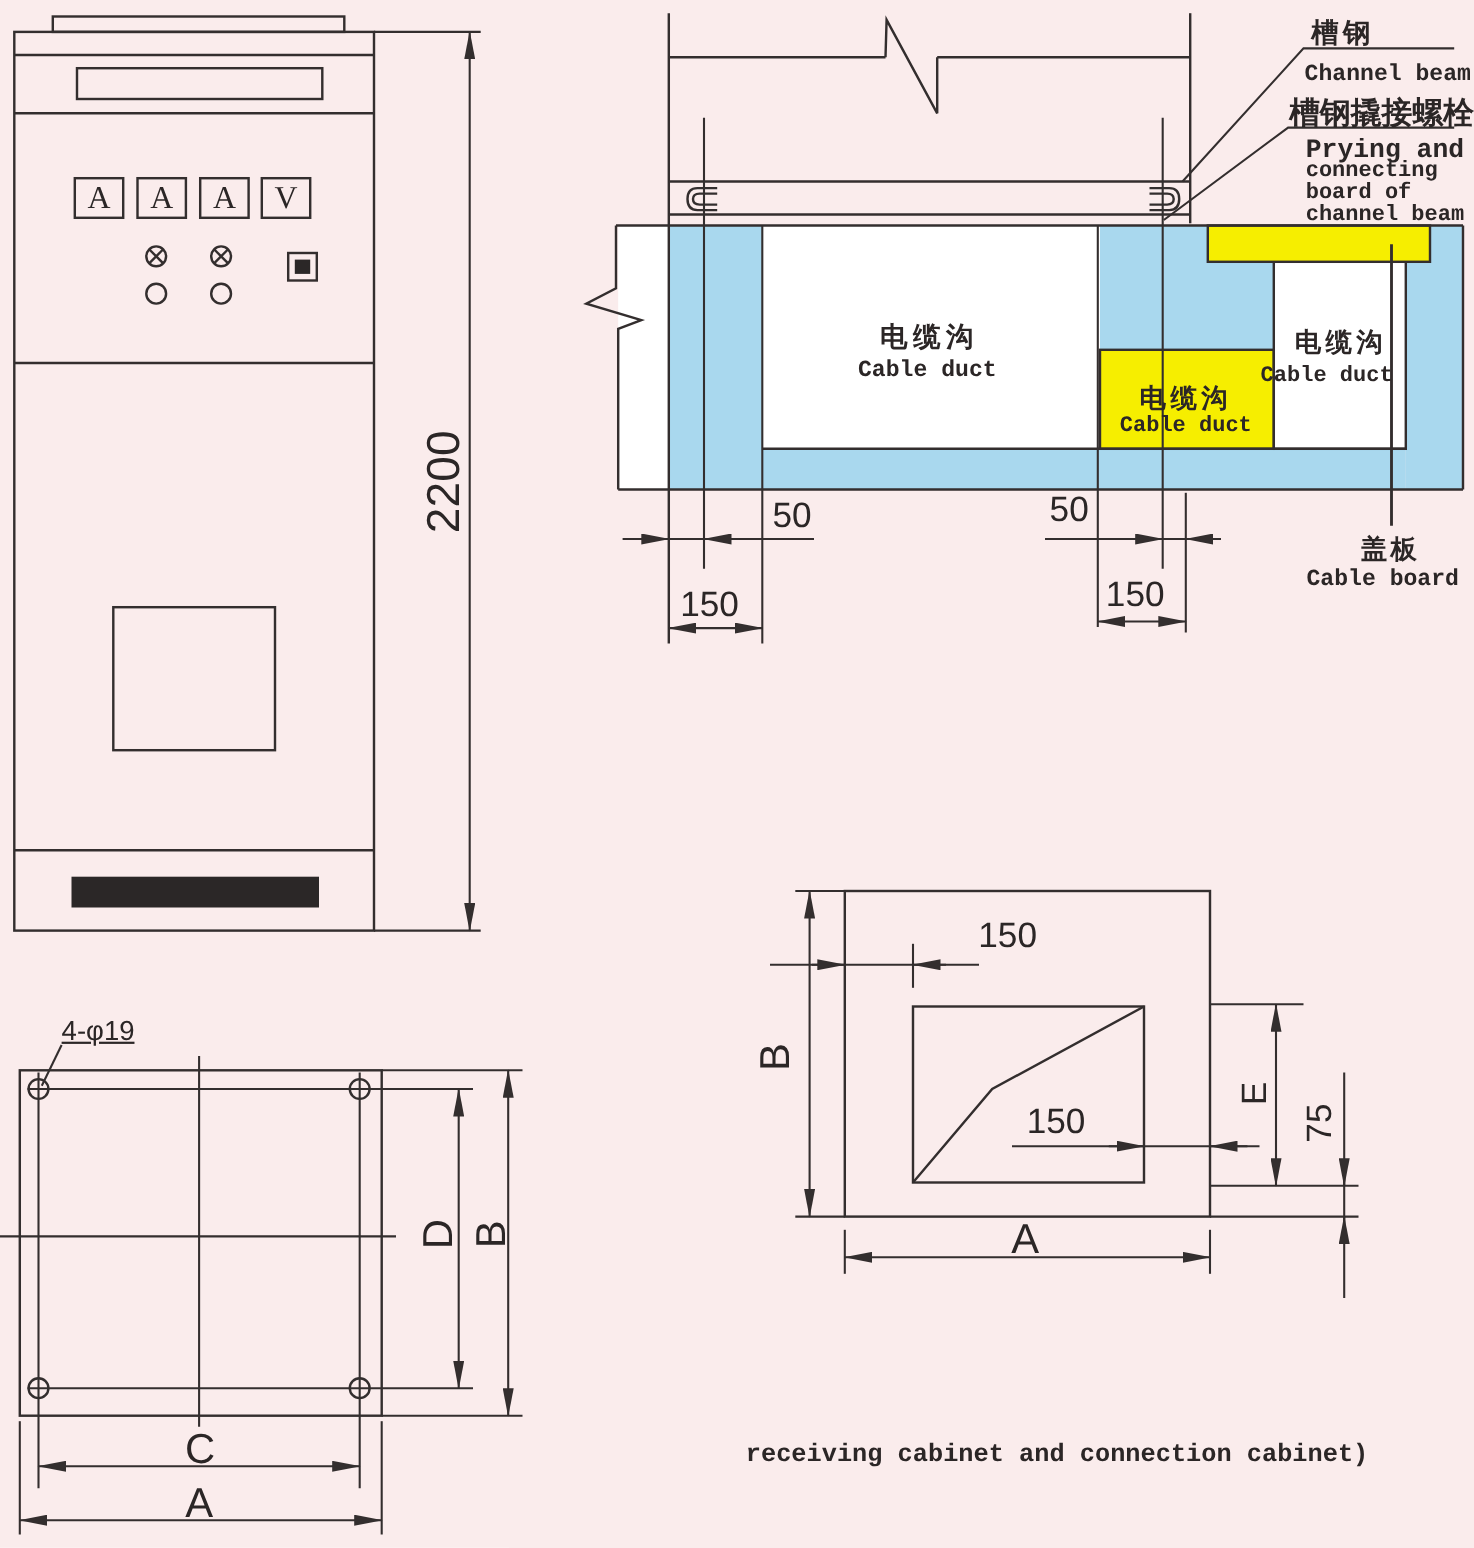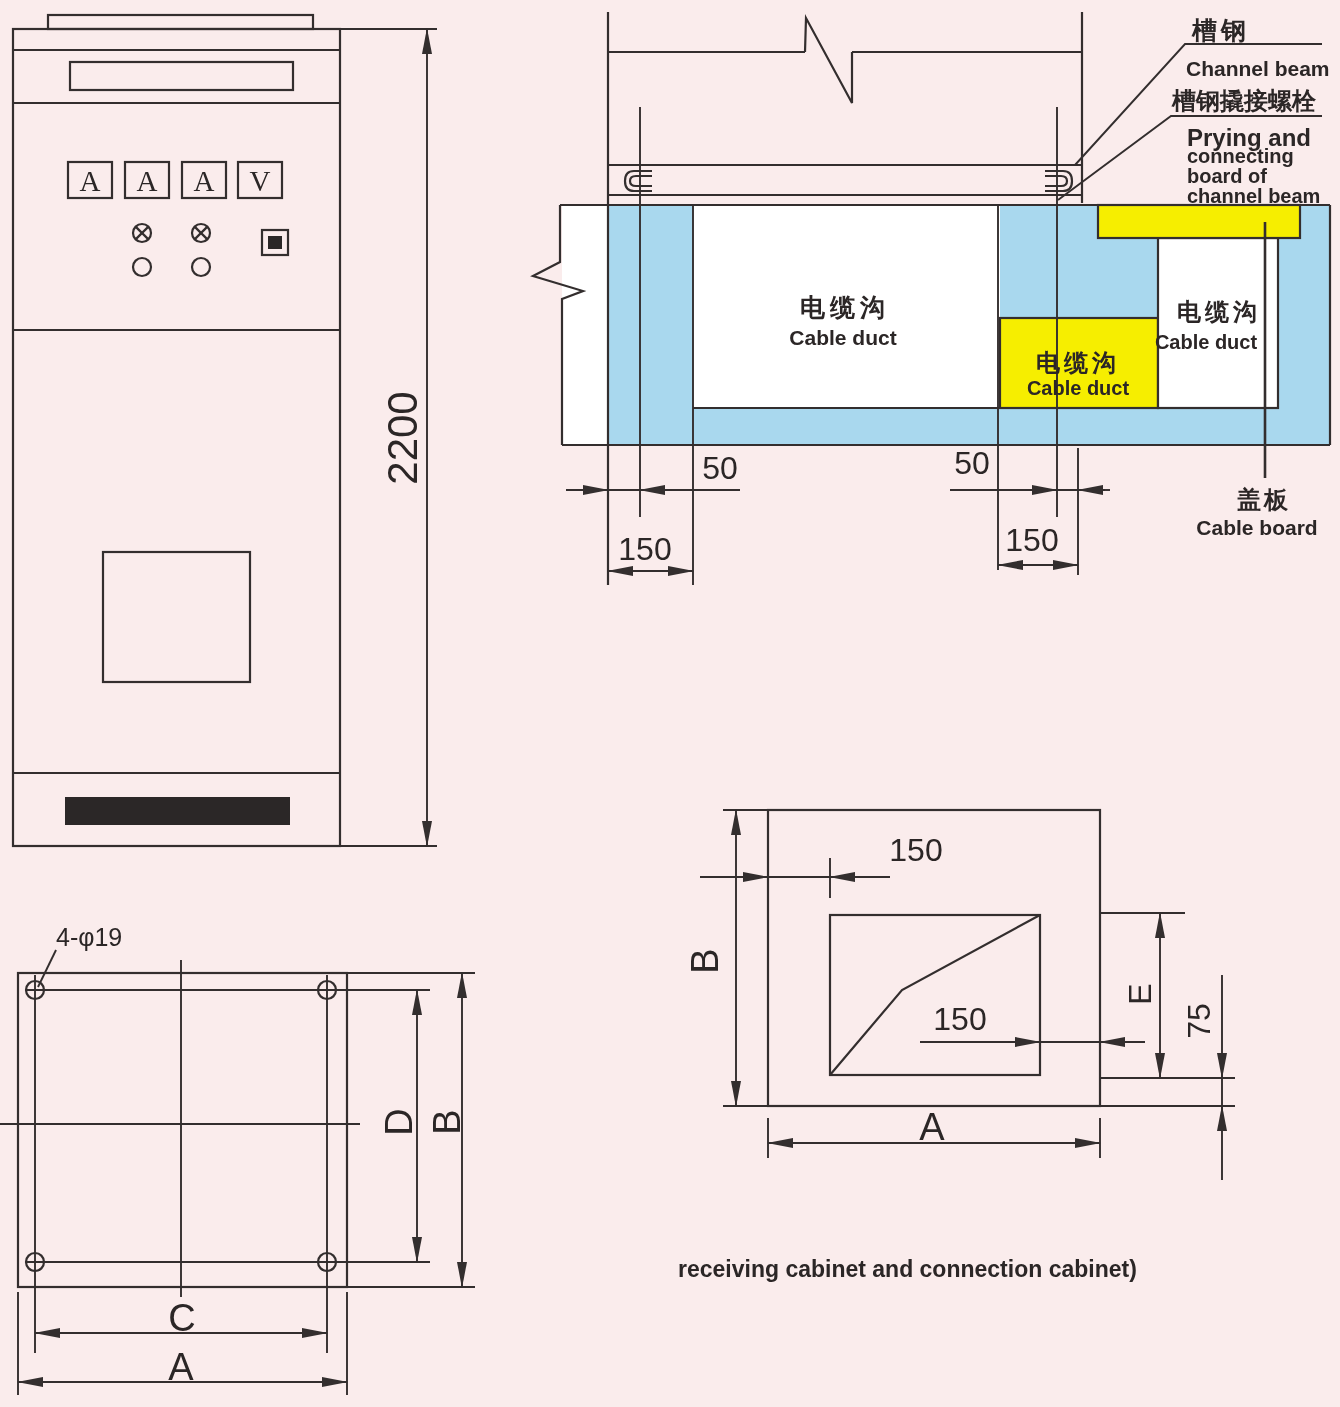--- a/index.html
+++ b/index.html
@@ -8,21 +8,21 @@
     width:1340px;height:1407px;
     background:#faecec;
     overflow:hidden;
     font-family:"Liberation Sans",sans-serif;
   }
   svg{position:absolute;left:0;top:0;}
   .t{position:absolute;color:#2b2626;white-space:nowrap;line-height:1;}
   .ctr{transform:translate(-50%,-50%);}
   .vtx{transform:translate(-50%,-50%) rotate(-90deg);}
   .num{font-family:"Liberation Sans",sans-serif;}
-  .mono{font-family:Liberation Sans, sans-serif;font-weight:bold;}
+  .mono{font-family:Liberation Mono, monospace;font-weight:bold;}
   .cjk{font-family:"Liberation Sans","DejaVu Sans",sans-serif;font-weight:bold;}
   .srf{font-family:"Liberation Serif","DejaVu Serif",serif;}
 </style>
 </head>
 <body>
 
 <div class="canvas">
 
   <svg width="1340" height="1407" viewBox="0 0 1340 1407">
     <defs>
@@ -174,49 +174,49 @@
   </svg>
 
   <div class="t ctr srf" style="left:90px;top:181px;font-size:29px;">A</div>
   <div class="t ctr srf" style="left:147px;top:181px;font-size:29px;">A</div>
   <div class="t ctr srf" style="left:204px;top:181px;font-size:29px;">A</div>
   <div class="t ctr srf" style="left:260px;top:181px;font-size:29px;">V</div>
   <div class="t vtx num" style="left:403px;top:438px;font-size:42px;">2200</div>
 
   <div class="t cjk" style="left:1192px;top:18px;font-size:25px;letter-spacing:4px;">槽钢</div>
   <div class="t mono" style="left:1186px;top:58px;font-size:21px;">Channel beam</div>
-  <div class="t cjk" style="left:1172px;top:89px;font-size:24px;">槽钢撬接螺栓</div>
+  <div class="t cjk" style="left:1172px;top:89px;font-size:28px;">槽钢撬接螺栓</div>
   <div class="t mono" style="left:1187px;top:126px;font-size:24px;">Prying and</div>
   <div class="t mono" style="left:1187px;top:146px;font-size:20px;">connecting</div>
   <div class="t mono" style="left:1187px;top:166px;font-size:20px;">board of</div>
   <div class="t mono" style="left:1187px;top:186px;font-size:20px;">channel beam</div>
 
   <div class="t ctr cjk" style="left:845px;top:307px;font-size:25px;letter-spacing:5px;">电缆沟</div>
   <div class="t ctr mono" style="left:843px;top:337px;font-size:21px;">Cable duct</div>
   <div class="t ctr cjk" style="left:1078px;top:363px;font-size:24px;letter-spacing:4px;">电缆沟</div>
   <div class="t ctr mono" style="left:1078px;top:388px;font-size:20px;">Cable duct</div>
   <div class="t ctr cjk" style="left:1219px;top:312px;font-size:24px;letter-spacing:4px;">电缆沟</div>
   <div class="t ctr mono" style="left:1206px;top:342px;font-size:20px;">Cable duct</div>
 
   <div class="t ctr cjk" style="left:1264px;top:500px;font-size:24px;letter-spacing:3px;text-align:right;">盖板</div>
   <div class="t ctr mono" style="left:1257px;top:527px;font-size:21px;">Cable board</div>
 
   <div class="t ctr num" style="left:720px;top:468px;font-size:32px;">50</div>
   <div class="t ctr num" style="left:645px;top:549px;font-size:32px;">150</div>
   <div class="t ctr num" style="left:972px;top:463px;font-size:32px;">50</div>
   <div class="t ctr num" style="left:1032px;top:540px;font-size:32px;">150</div>
 
-  <div class="t num" style="left:56px;top:925px;font-size:25px;">4-φ19</div>
+  <div class="t num" style="left:56px;top:925px;font-size:25px;text-decoration:underline;">4-φ19</div>
   <div class="t vtx num" style="left:399px;top:1122px;font-size:38px;">D</div>
   <div class="t vtx num" style="left:447px;top:1122px;font-size:38px;">B</div>
   <div class="t ctr num" style="left:182px;top:1318px;font-size:38px;">C</div>
   <div class="t ctr num" style="left:181px;top:1367px;font-size:38px;">A</div>
 
   <div class="t ctr num" style="left:916px;top:850px;font-size:32px;">150</div>
   <div class="t vtx num" style="left:705px;top:961px;font-size:38px;">B</div>
   <div class="t ctr num" style="left:960px;top:1019px;font-size:32px;">150</div>
   <div class="t vtx num" style="left:1140px;top:994px;font-size:32px;">E</div>
   <div class="t vtx num" style="left:1199px;top:1021px;font-size:32px;">75</div>
   <div class="t ctr num" style="left:932px;top:1127px;font-size:38px;">A</div>
 
-  <div class="t mono" style="left:678px;top:1258px;font-size:23px;">receiving cabinet and connection cabinet)</div>
+  <div class="t mono" style="left:678px;top:1311px;font-size:23px;">receiving cabinet and connection cabinet)</div>
 
 </div>
 
 </body></html>

